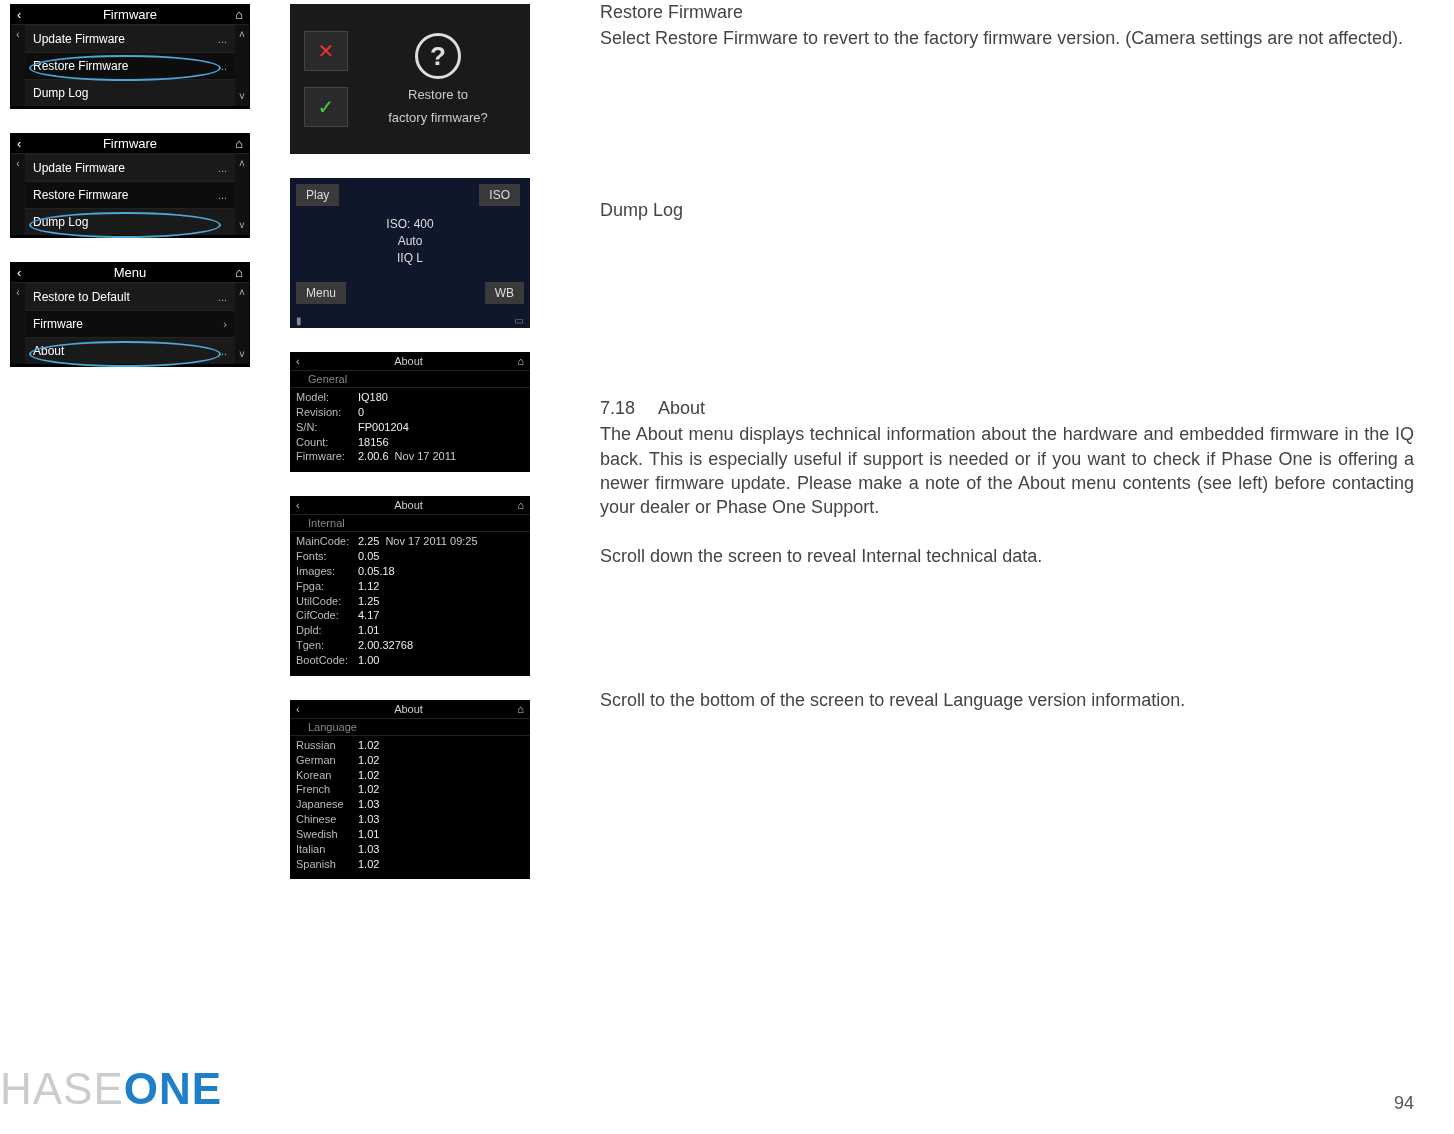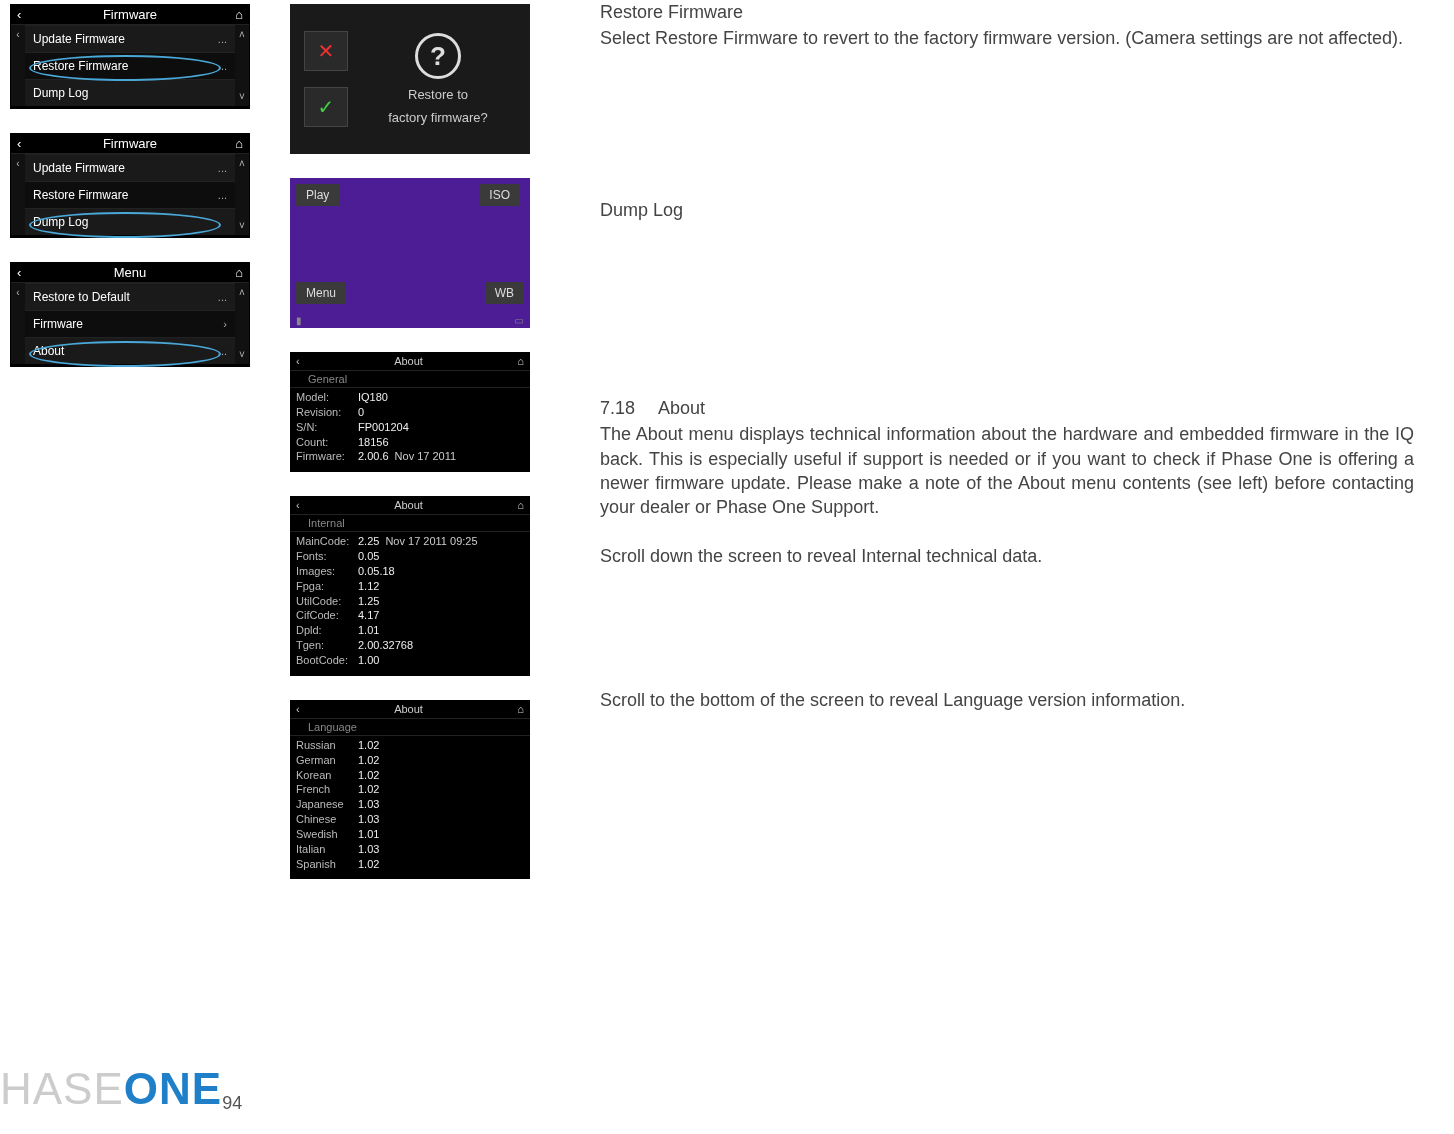--- a/index.html
+++ b/index.html
@@ -50,21 +50,21 @@
   .dialog-btns { display:flex; flex-direction:column; gap:16px; }
   .dbtn { width:44px; height:40px; background:#2a2a2a; border:1px solid #444; display:flex; align-items:center; justify-content:center; font-size:20px;}
   .dbtn.red { color:#e33; }
   .dbtn.green { color:#4c4; }
   .dialog-q {
     flex:1; display:flex; flex-direction:column; align-items:center; color:#ccc; font-size:13px; gap:8px;
   }
   .qcircle { width:46px; height:46px; border:3px solid #ddd; border-radius:50%; display:flex; align-items:center; justify-content:center; color:#ddd; font-size:26px; font-weight:bold;}
 
   .quickscreen {
-    background:#4c1d95; width:240px; height:150px; position:relative; color:#ddd; font-size:12px;
+    background:#0f172a; width:240px; height:150px; position:relative; color:#ddd; font-size:12px;
   }
   .qcorner { position:absolute; background:#3a3a3a; padding:4px 10px; font-size:12px;}
   .qtl{top:6px;left:6px}.qtr{top:6px;right:10px}.qbl{bottom:24px;left:6px}.qbr{bottom:24px;right:6px}
   .qcenter{position:absolute; top:38px; left:0; right:0; text-align:center; line-height:1.4;}
   .qbottom{position:absolute; bottom:2px; left:6px; right:6px; display:flex; justify-content:space-between; font-size:10px; color:#888;}
 
   .info-screen { background:#000; width:240px; color:#ccc; font-size:11px; padding-bottom:6px;}
   .info-hdr { display:flex; align-items:center; justify-content:space-between; padding:3px 6px; border-bottom:1px solid #222;}
   .info-sect { color:#888; padding:2px 18px; font-size:11px; border-bottom:1px solid #222;}
   .info-rows { padding:2px 6px; }
@@ -73,21 +73,21 @@
   .info-row .v{ color:#eee;}
   .info-row .extra{ margin-left:6px; color:#ccc;}
 
   .text-block { margin-bottom:28px; }
   .heading { color:#444; margin-bottom:2px; font-size:18px;}
   .body-text { text-align:justify; }
   .sec-num { display:inline-block; width:54px;}
 
   .footer {
     position:absolute; bottom:20px; left:0; right:40px;
-    display:flex; align-items:flex-end;
+    display:flex; justify-content:space-between; align-items:flex-end;
   }
   .logo { font-size:44px; font-weight:300; letter-spacing:1px;}
   .logo .g{color:#ccc;} .logo .b{color:#1f7fc9; font-weight:600;}
   .pgnum { color:#555; font-size:18px;}
 </style>
 </head>
 <body>
 
 <div class="page">
 
@@ -203,20 +203,25 @@
         <div>Restore to</div>
         <div>factory firmware?</div>
       </div>
     </div>
 
     <div class="quickscreen">
       <div class="qcorner qtl">Play</div>
       <div class="qcorner qtr">ISO</div>
       <div class="qcorner qbl">Menu</div>
       <div class="qcorner qbr">WB</div>
+      <div class="qcenter">
+        <div>ISO: 400</div>
+        <div>Auto</div>
+        <div>IIQ L</div>
+      </div>
       <div class="qbottom">
         <span>▮</span>
         <span>▭</span>
       </div>
     </div>
 
     <div class="info-screen">
       <div class="info-hdr">
         <span class="back">‹</span>
         <span>About</span>

